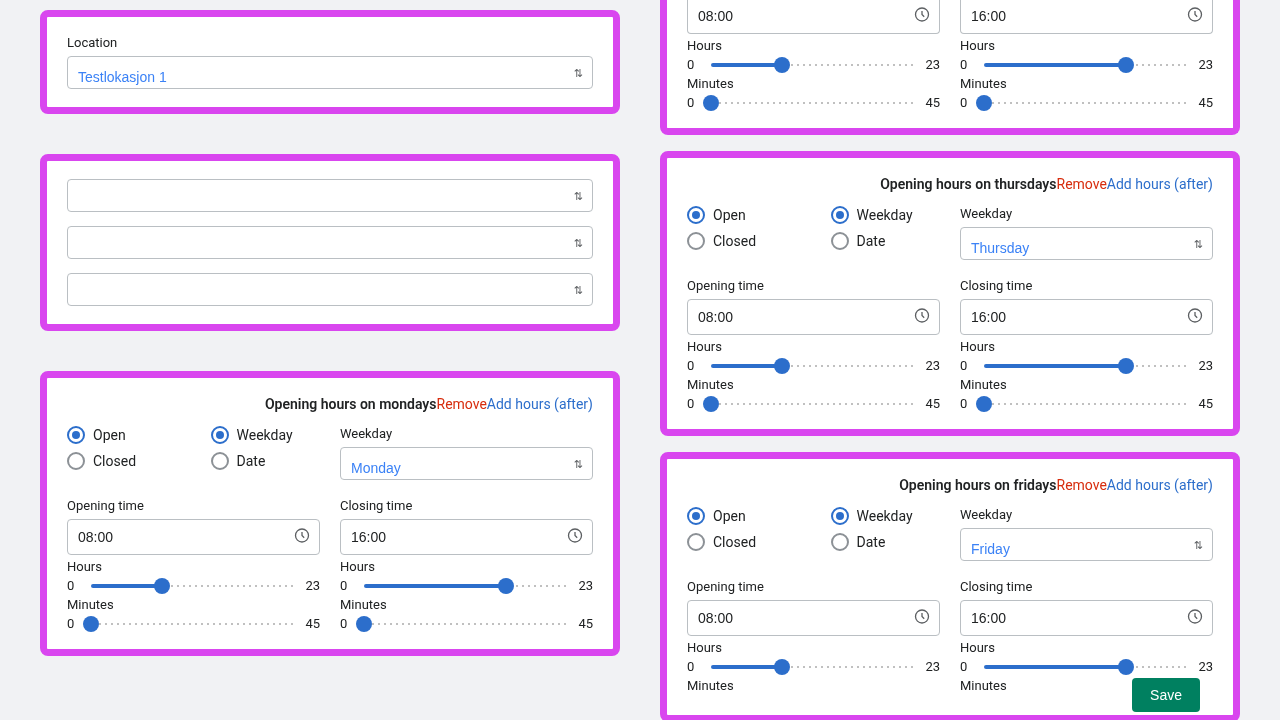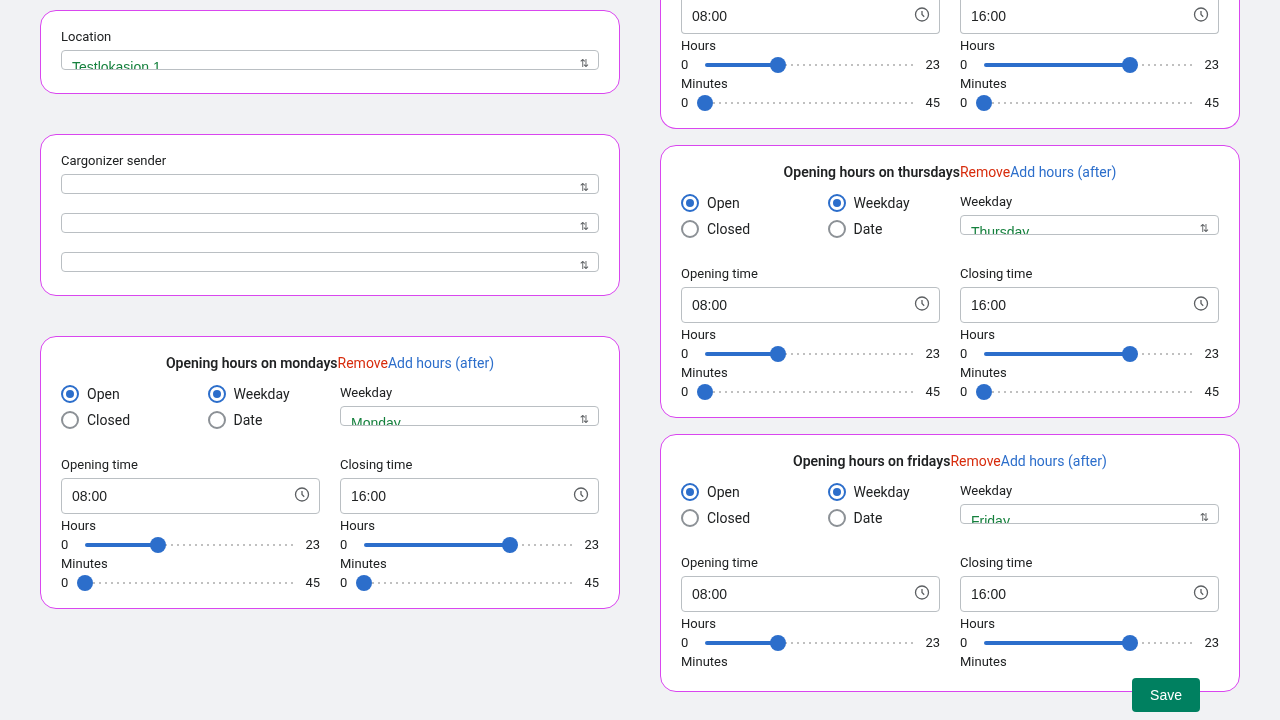--- a/index.html
+++ b/index.html
@@ -1,26 +1,26 @@
 <!DOCTYPE html>
 <html><head>
 <meta charset="utf-8">
 <style>
   * { box-sizing: border-box; margin: 0; padding: 0; }
   body { font-family: -apple-system, BlinkMacSystemFont, "Segoe UI", Roboto, Arial, sans-serif; background: #f1f2f4; color: #202223; font-size: 14px; }
   .wrap { display: flex; gap: 40px; padding: 0 40px; width: 1280px; }
   .col { flex: 1; min-width: 0; }
-  .card { background: #fff; border: 1px solid #d946ef; border-radius: 16px; padding: 18px 20px; margin-bottom: 16px; }
+  .card { background: #fff; border: 7px solid #d946ef; border-radius: 8px; padding: 18px 20px; margin-bottom: 16px; }
   .card.partial-top { border-top: none; border-top-left-radius: 0; border-top-right-radius: 0; margin-top: -10px; }
   .label { font-size: 13px; color: #202223; margin-bottom: 6px; display: block; }
   .select-wrap { position: relative; }
-  .select { width: 100%; border: 1px solid #babfc3; border-radius: 4px; padding: 8px 32px 0 10px; font-size: 14px; background: #fff; appearance: none; height: 20px; color: #15803d; }
+  .select { width: 100%; border: 1px solid #babfc3; border-radius: 4px; padding: 8px 32px 0 10px; font-size: 14px; background: #fff; appearance: none; height: 33px; color: #3b82f6; }
   .select-icon { position: absolute; right: 10px; top: 50%; transform: translateY(-50%); pointer-events: none; color: #5c5f62; font-size: 11px; line-height: 1; }
   .help { color: #6d7175; font-size: 12.5px; margin-top: 4px; }
-  .sec-head { display: flex; justify-content: center; align-items: center; margin-bottom: 14px; }
+  .sec-head { display: flex; justify-content: flex-end; align-items: center; margin-bottom: 14px; }
   .sec-title { font-weight: 600; font-size: 14px; }
   .actions { display: flex; gap: 0; }
   .link-remove { color: #d72c0d; cursor: pointer; font-size: 14px; }
   .link-add { color: #2c6ecb; cursor: pointer; font-size: 14px; }
   .row { display: flex; gap: 20px; }
   .half { flex: 1; min-width: 0; }
   .radio-col { flex: 1; display: flex; flex-direction: column; gap: 8px; }
   .radio-item { display: flex; align-items: center; gap: 8px; cursor: pointer; }
   .radio { width: 18px; height: 18px; border: 2px solid #8c9196; border-radius: 50%; display: inline-flex; align-items: center; justify-content: center; flex-shrink: 0; }
   .radio.checked { border-color: #2c6ecb; }
@@ -57,21 +57,20 @@
             <option>Testlokasjon 1</option>
           </select>
           <span class="select-icon">⇅</span>
         </div>
       </div>
     </div>
     <div class="hbar"></div>
 
     <div class="card">
       <div class="field-block">
-        <label class="label">Cargonizer sender</label>
         <div class="select-wrap">
           <select class="select"><option></option></select>
           <span class="select-icon">⇅</span>
         </div>
       </div>
       <div class="field-block">
         <div class="select-wrap">
           <select class="select"><option></option></select>
           <span class="select-icon">⇅</span>
         </div>

